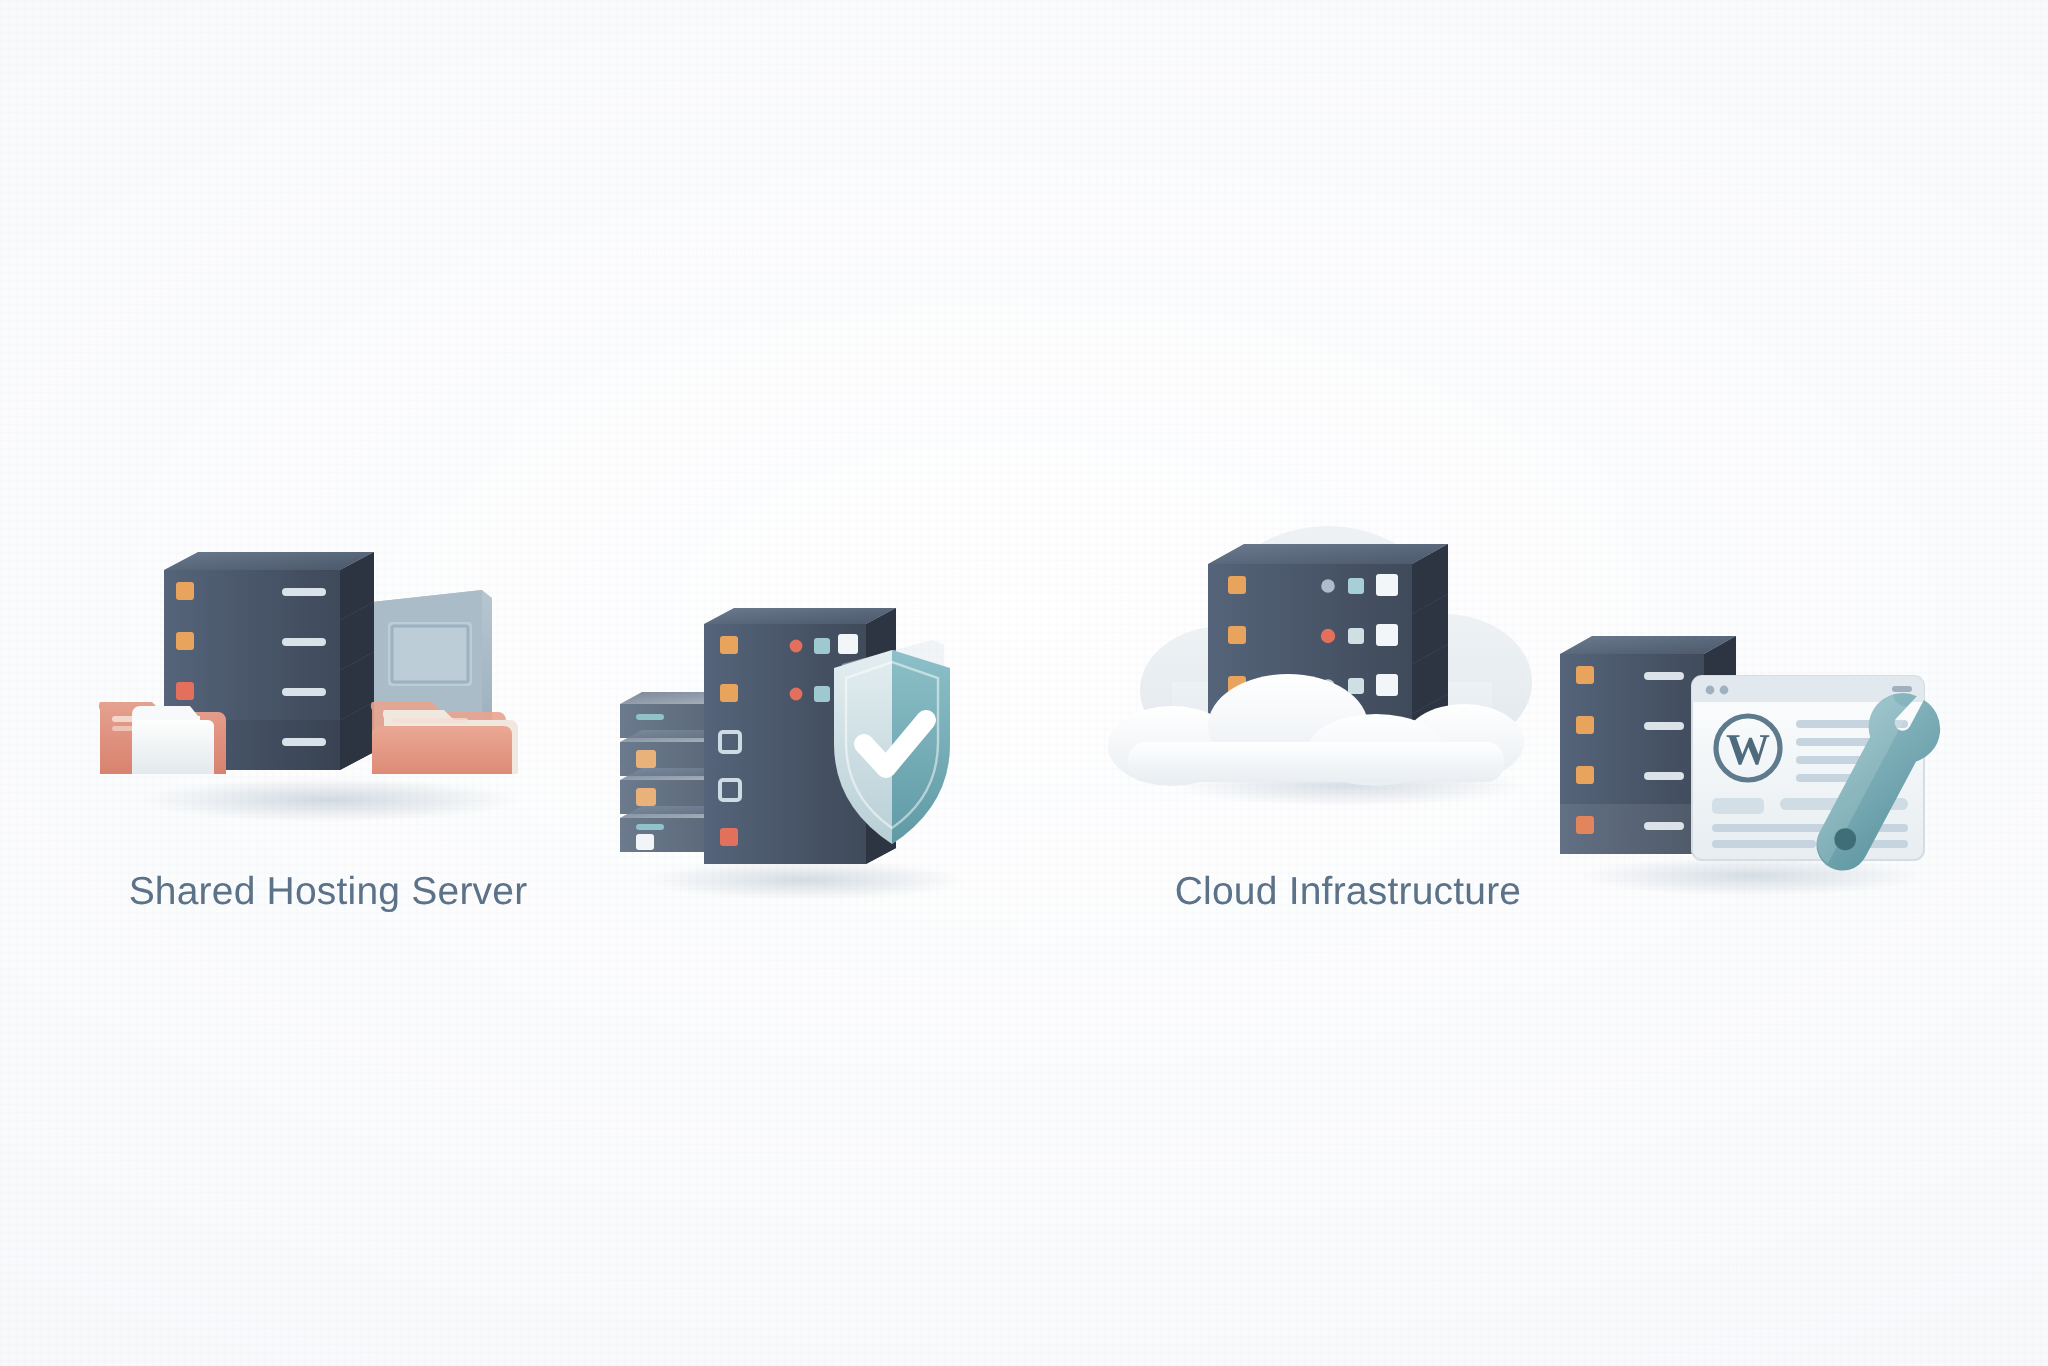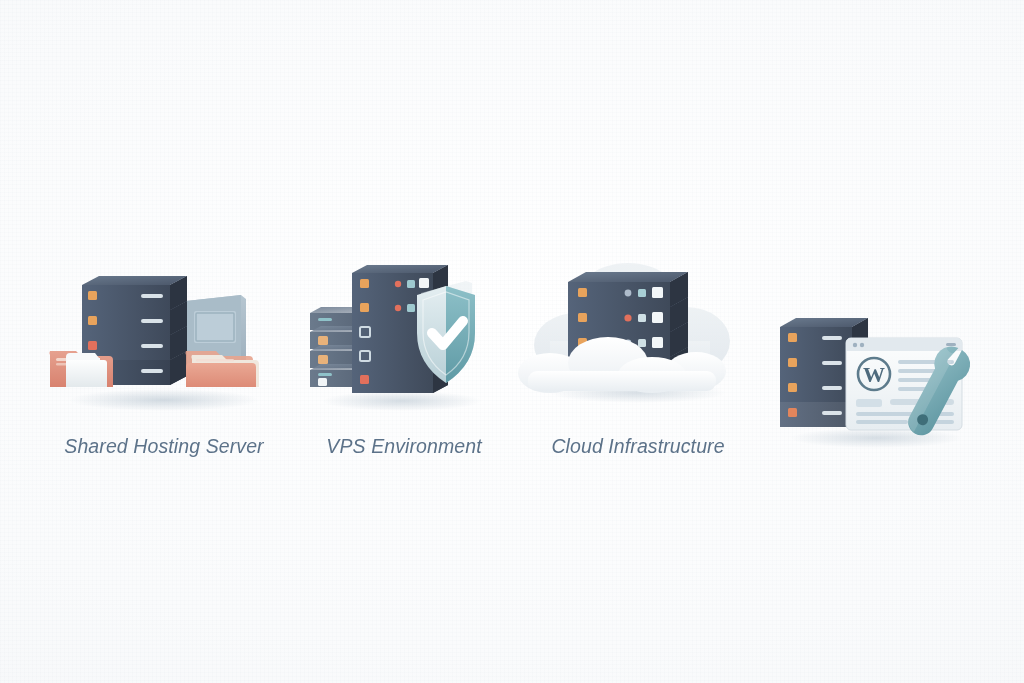--- a/index.html
+++ b/index.html
@@ -47,40 +47,39 @@
     top: 248px;
     width: 256px;
     height: 210px;
     display: flex;
     flex-direction: column;
     align-items: center;
     justify-content: flex-end;
   }
   .card-1 { left: 36px; }
   .card-2 { left: 276px; }
-  .card-3 { left: 510px; }
+  .card-3 { left: 546px; }
   .card-4 { left: 756px; }
 
   .art {
     position: relative;
     width: 256px;
     height: 160px;
   }
   .art svg { display: block; }
 
   .caption {
     margin-top: 16px;
     font-size: 19.5px;
     letter-spacing: .1px;
     color: #5c7289;
     font-family: "Liberation Sans", sans-serif;
     white-space: nowrap;
     text-align: center;
     width: 256px;
-    font-style: italic;
   }
 </style>
 </head>
 <body>
 
 <div id="canvas"></div>
 
 <div class="row">
 
   <div class="card card-1">
@@ -275,21 +274,20 @@
 
         <g>
           <path d="M145 34 L190 22 L196 24 L196 72 Q196 104 170 122 Q144 104 144 72 Z" fill="#dfe9ed" opacity=".45"></path>
           <path d="M141 36 L170 27 L199 36 L199 74 Q199 105 170 124 Q141 105 141 74 Z" fill="url(#shieldL)"></path>
           <path d="M170 27 L199 36 L199 74 Q199 105 170 124 Z" fill="url(#shieldR)"></path>
           <path d="M147 41 L170 33 L193 41 L193 73 Q193 100 170 116 Q147 100 147 73 Z" fill="none" stroke="#ffffff" stroke-width="1.2" opacity=".5"></path>
           <path d="M156 74 L167 86 L187 62" fill="none" stroke="#ffffff" stroke-width="10" stroke-linecap="round" stroke-linejoin="round"></path>
         </g>
       </svg>
     </div>
-    <div class="caption">VPS Environment</div>
   </div>
 
   <div class="card card-3">
     <div class="art">
       <svg width="256" height="160" viewBox="0 0 256 160" xmlns="http://www.w3.org/2000/svg">
         <defs>
           <linearGradient id="c1face" x1="0" y1="0" x2="1" y2="0">
             <stop offset="0" stop-color="#55647a"></stop>
               <stop offset="1" stop-color="#3b4554"></stop>
           </linearGradient>

